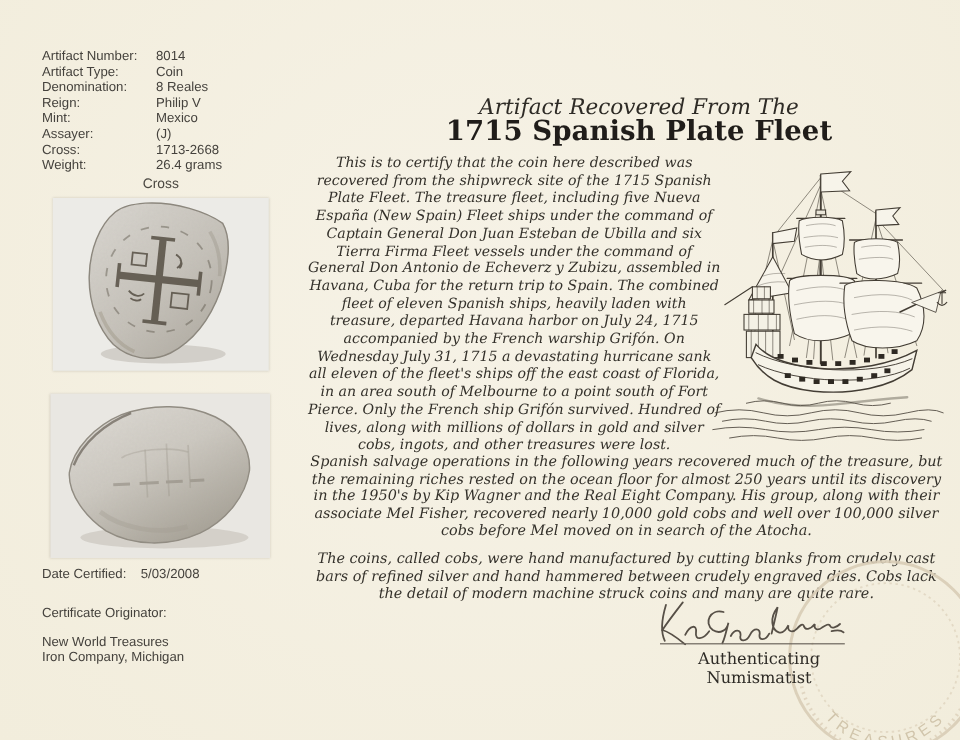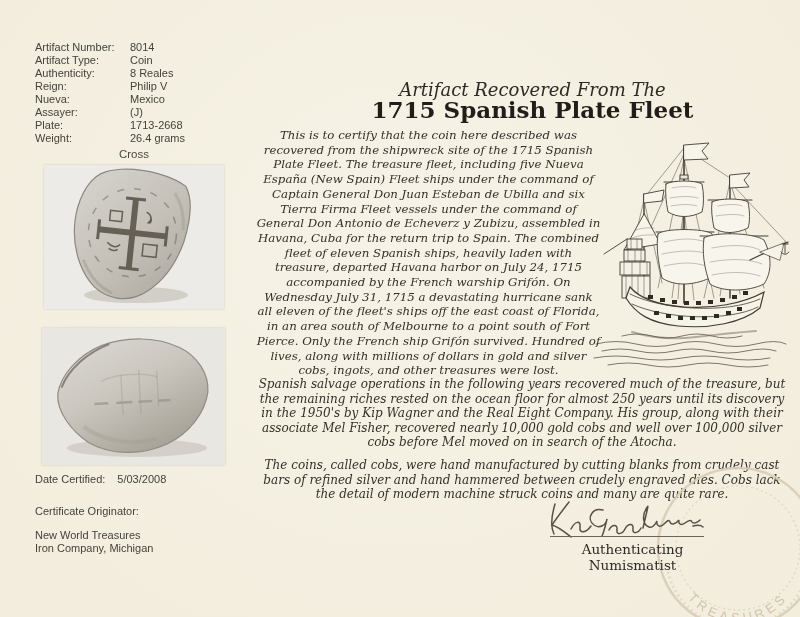--- a/index.html
+++ b/index.html
@@ -68,37 +68,37 @@
   <div class="info-table">
     <div class="info-row">
         <span class="info-label">Artifact Number:</span>
         <span class="info-value">8014</span>
       </div>
     <div class="info-row">
         <span class="info-label">Artifact Type:</span>
         <span class="info-value">Coin</span>
       </div>
     <div class="info-row">
-        <span class="info-label">Authenticity:</span>
+        <span class="info-label">Denomination:</span>
         <span class="info-value">8 Reales</span>
       </div>
     <div class="info-row">
         <span class="info-label">Reign:</span>
         <span class="info-value">Philip V</span>
       </div>
     <div class="info-row">
-        <span class="info-label">Nueva:</span>
+        <span class="info-label">Mint:</span>
         <span class="info-value">Mexico</span>
       </div>
     <div class="info-row">
         <span class="info-label">Assayer:</span>
         <span class="info-value">(J)</span>
       </div>
     <div class="info-row">
-        <span class="info-label">Plate:</span>
+        <span class="info-label">Cross:</span>
         <span class="info-value">1713-2668</span>
       </div>
     <div class="info-row">
         <span class="info-label">Weight:</span>
         <span class="info-value">26.4 grams</span>
       </div>
   </div>
 
   <div class="photo-label cross">Cross</div>
   <div class="photo cross">

